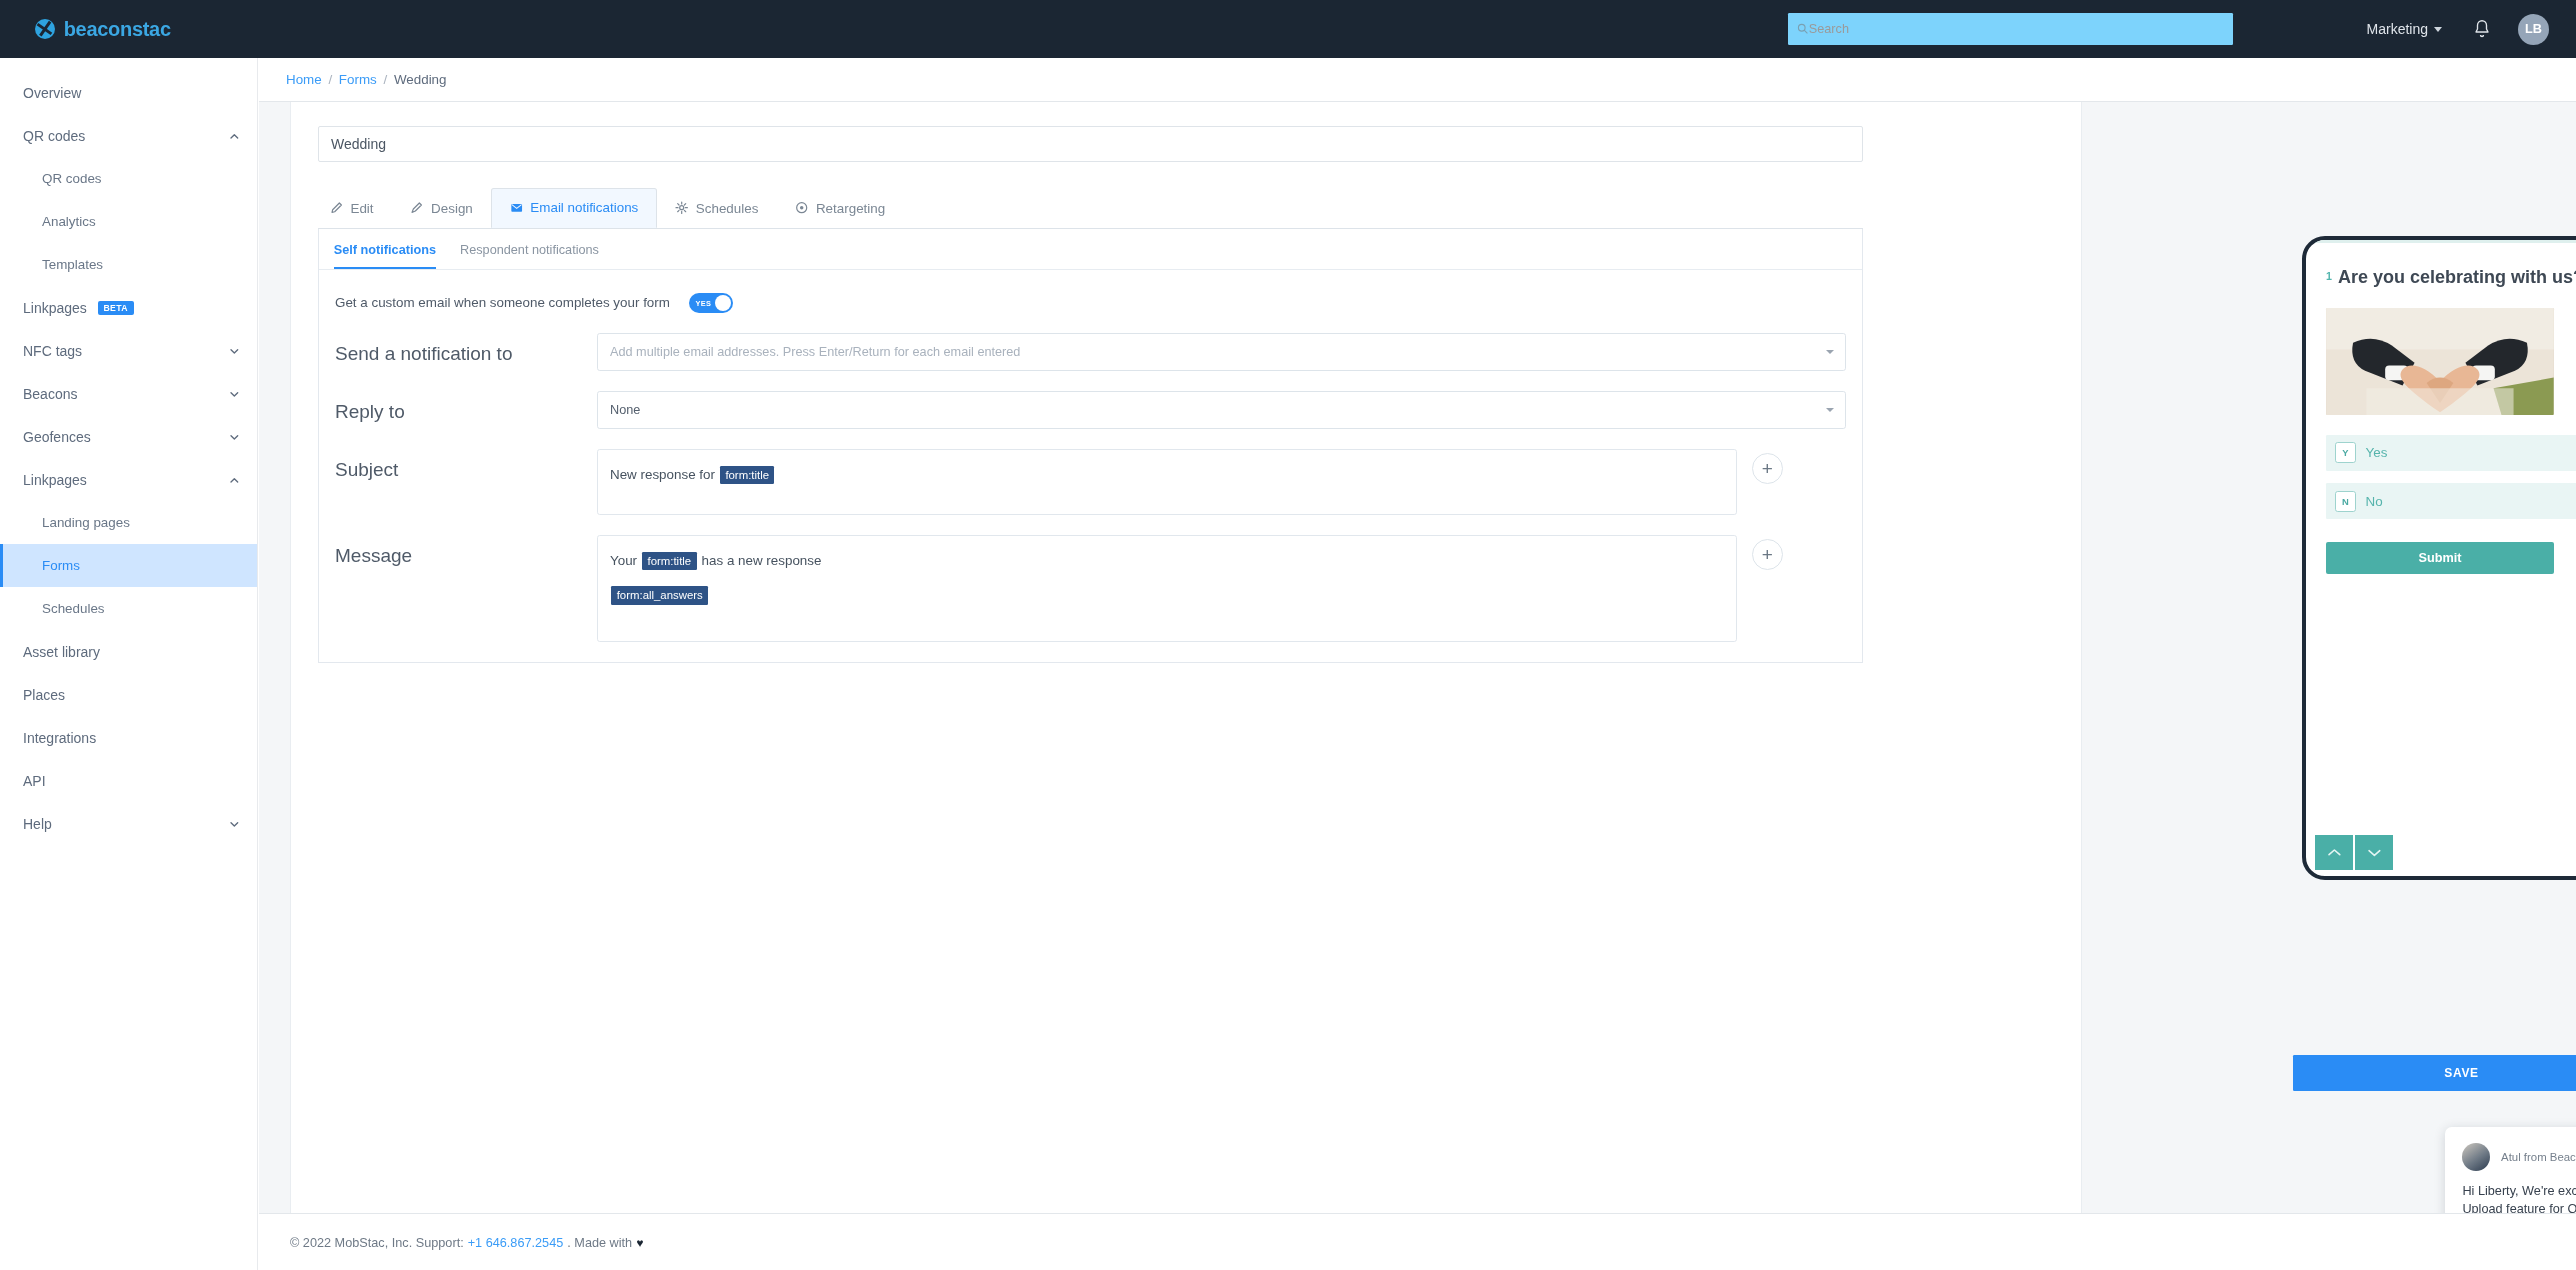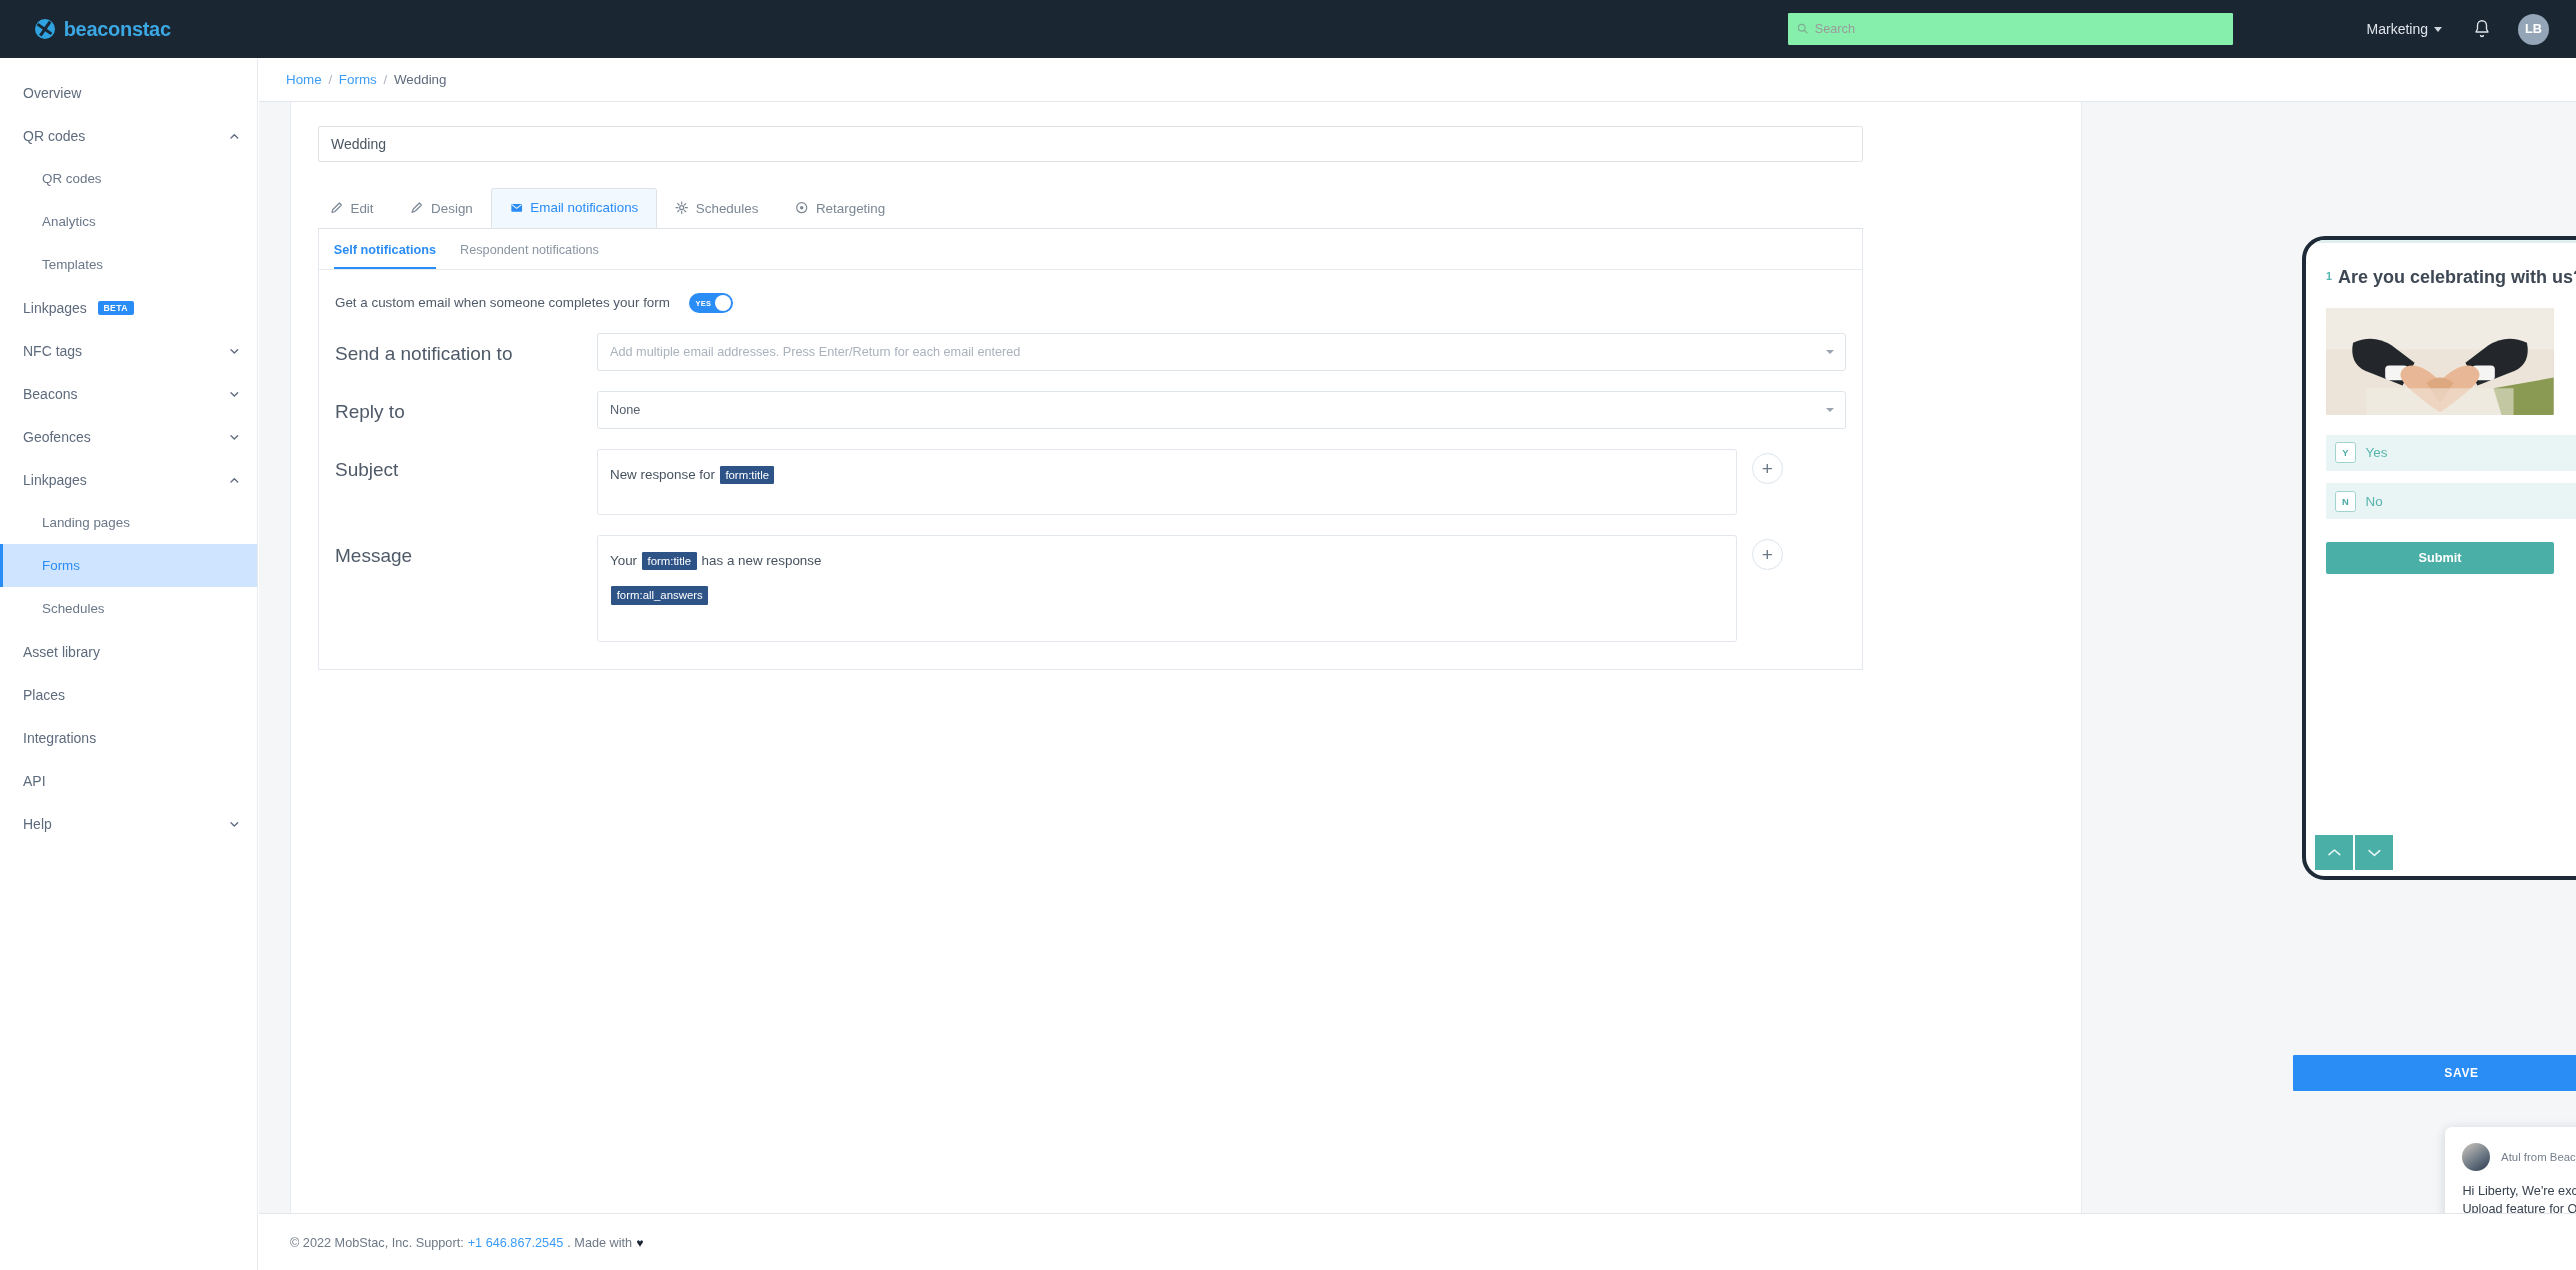--- a/index.html
+++ b/index.html
@@ -33,23 +33,23 @@
   }
   .brand-text {
     color: #3ba7e3; font-size: 20px; font-weight: bold; letter-spacing: -0.3px;
   }
   .topbar-right {
     margin-left: auto; display: flex; align-items: center; gap: 0;
     padding-right: 27px;
   }
   .search-wrap {
     position: absolute; left: 1788px; top: 12.7px;
-    width: 445px; height: 32px; background: #86efac;
+    width: 445px; height: 32px; background: #7dd3fc;
     border-radius: 1.3px; display: flex; align-items: center;
-    padding: 0 9.4px; gap: 6px; justify-content: space-between;
+    padding: 0 9.4px;  justify-content: space-between;
   }
   .search-ico { width: 11.4px; height: 11.4px; flex: none; opacity: .55; }
   .search-input {
     border: none; outline: none; width: 100%; height: 100%;
     font-size: 12.7px; color: #454545; font-family: inherit; background: transparent;
   }
   .search-input::placeholder { color: #9a9a9a; }
   .acct {
     display: flex; align-items: center; gap: 6px; color: #dfe4ea;
     font-size: 14px; cursor: pointer;
@@ -139,21 +139,21 @@
   .tab.active {
     color: #2a8cf5; background: #f2f8ff;
     border-color: #dde3e9; margin-bottom: -0.7px;
     border-bottom: 0.7px solid #f2f8ff;
   }
   .tab .tico { width: 13.4px; height: 13.4px; flex: none; }
 
   .panel {
     margin: 0 0 0 27px; width: 1545px;
     border: 0.7px solid #e3e8ee; border-top: none; background: #fff;
-    padding-bottom: 27px;
+    padding-bottom: 20px;
   }
   .subtabs {
     display: flex; gap: 24px; padding: 14.8px 14.8px 0 14.8px;
     border-bottom: 0.7px solid #e7ecf1;
   }
   .subtab {
     font-size: 12.7px; color: #8a95a2; padding-bottom: 9.4px;
     cursor: pointer; border-bottom: 2px solid transparent;
   }
   .subtab.active { color: #2a8cf5; font-weight: bold; border-bottom-color: #2a8cf5; }

